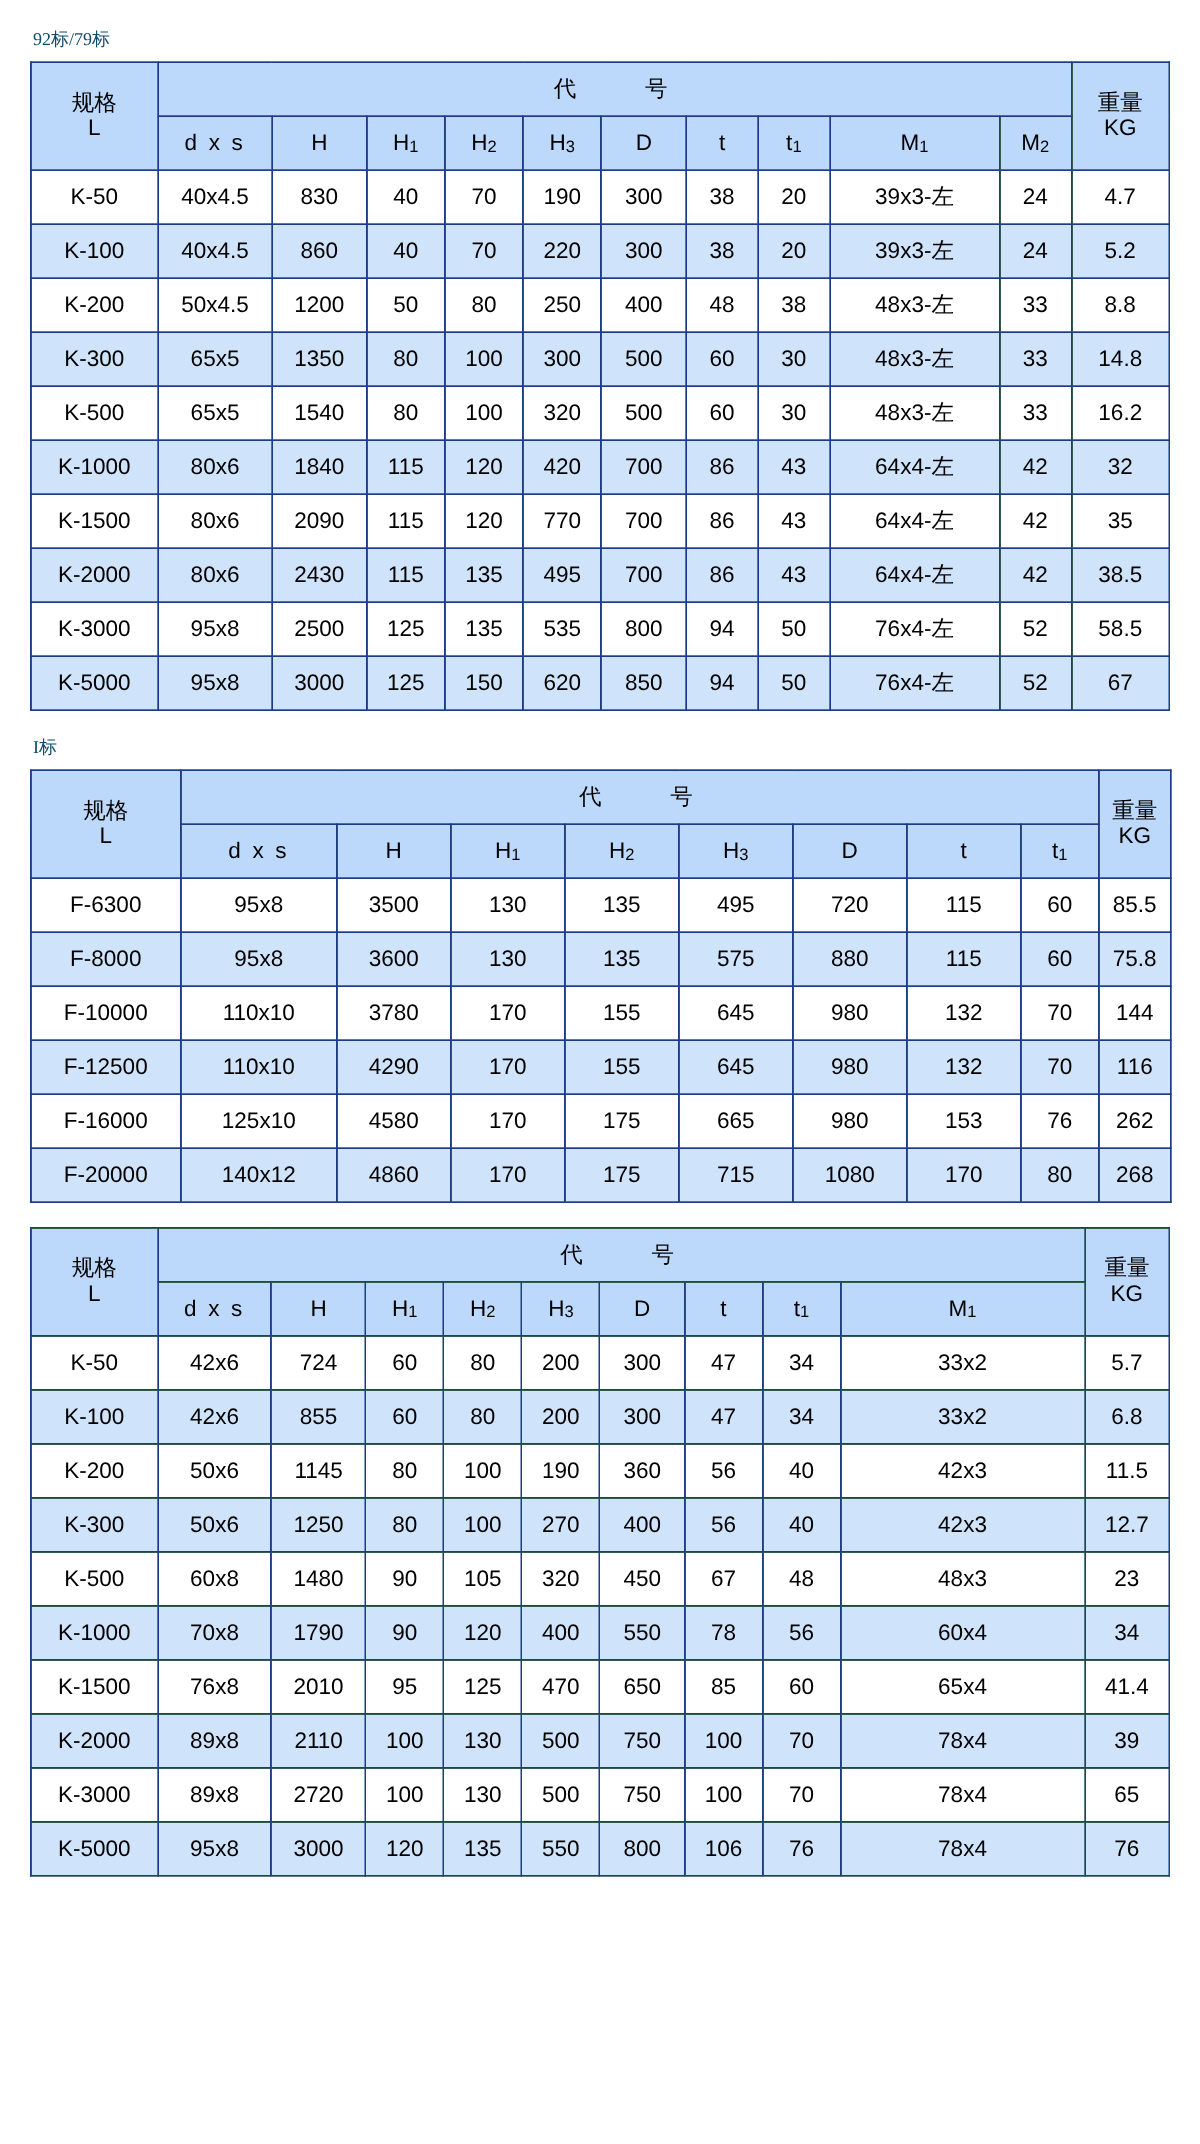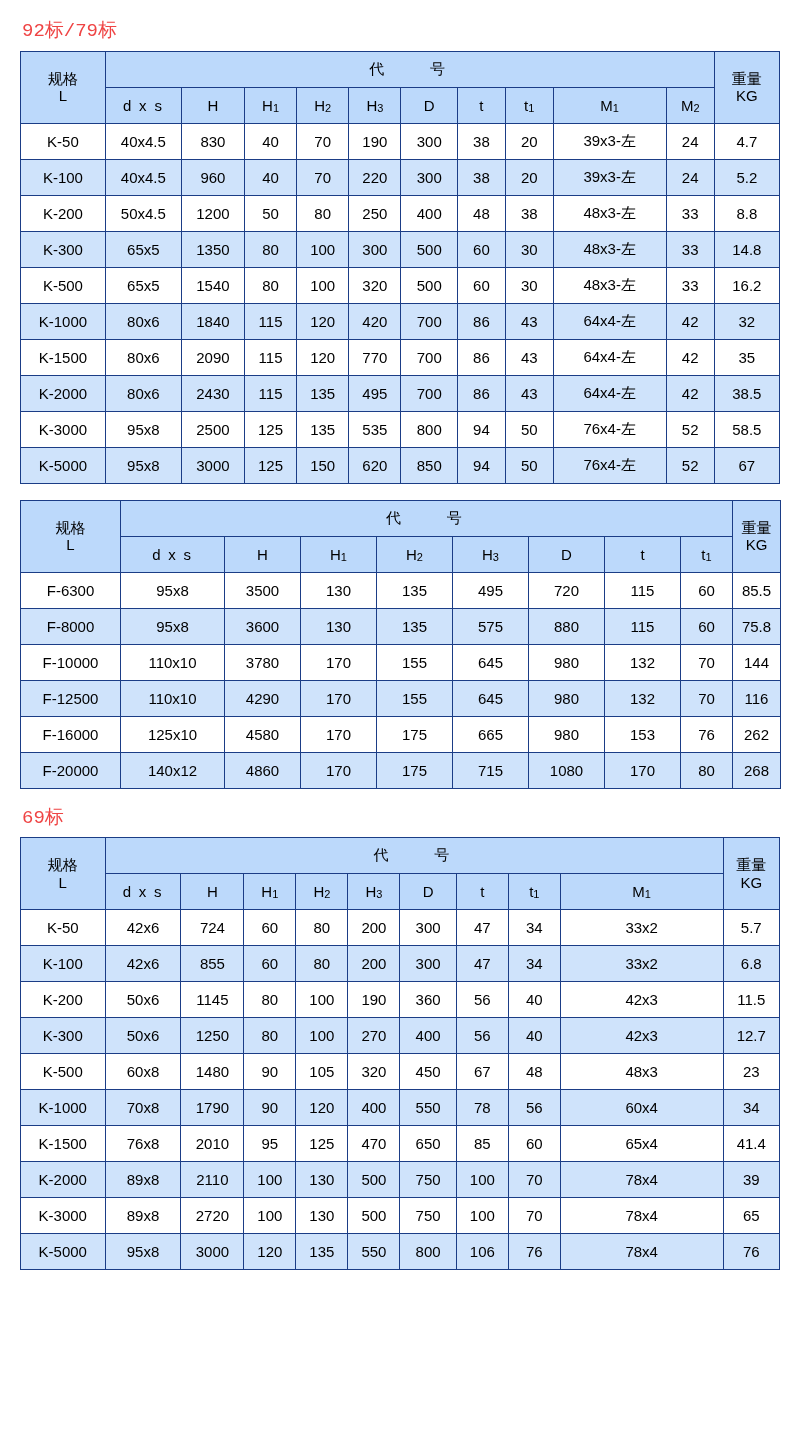--- a/index.html
+++ b/index.html
@@ -16,25 +16,25 @@
   }
   .page {
     width: 800px;
     box-sizing: border-box;
     padding: 18px 20px 12px 20px;
   }
   .section {
     margin-bottom: 16px;
   }
   .section-title {
-    font-size: 19px;
+    font-size: 12px;
     line-height: 1.4;
     margin: 0 0 6px 2px;
-    color: #ef4444;
-    font-family: Liberation Mono, monospace;
+    color: #0c4a6e;
+    font-family: Liberation Serif, serif;
   }
   table.spec {
     border-collapse: collapse;
     table-layout: fixed;
     width: 760px;
     background: #4d7c0f;
   }
   table.spec td, table.spec th {
     border: 1px solid #1b3d86;
     text-align: center;
@@ -132,21 +132,21 @@
               <td>300</td>
               <td>38</td>
               <td>20</td>
               <td>39x3-左</td>
               <td>24</td>
               <td>4.7</td>
             </tr>
             <tr class="even">
               <td>K-100</td>
               <td>40x4.5</td>
-              <td>960</td>
+              <td>860</td>
               <td>40</td>
               <td>70</td>
               <td>220</td>
               <td>300</td>
               <td>38</td>
               <td>20</td>
               <td>39x3-左</td>
               <td>24</td>
               <td>5.2</td>
             </tr>
@@ -259,20 +259,21 @@
               <td>94</td>
               <td>50</td>
               <td>76x4-左</td>
               <td>52</td>
               <td>67</td>
             </tr>
           </tbody>
         </table>
       </div>
       <div class="section">
+        <div class="section-title">I标</div>
         <table class="spec">
           <colgroup>
             <col style="width: 100px;">
             <col style="width: 104px;">
             <col style="width: 76px;">
             <col style="width: 76px;">
             <col style="width: 76px;">
             <col style="width: 76px;">
             <col style="width: 76px;">
             <col style="width: 76px;">
@@ -372,21 +373,20 @@
               <td>715</td>
               <td>1080</td>
               <td>170</td>
               <td>80</td>
               <td>268</td>
             </tr>
           </tbody>
         </table>
       </div>
       <div class="section">
-        <div class="section-title">69标</div>
         <table class="spec">
           <colgroup>
             <col style="width: 78px;">
             <col style="width: 70px;">
             <col style="width: 58px;">
             <col style="width: 48px;">
             <col style="width: 48px;">
             <col style="width: 48px;">
             <col style="width: 52px;">
             <col style="width: 48px;">

